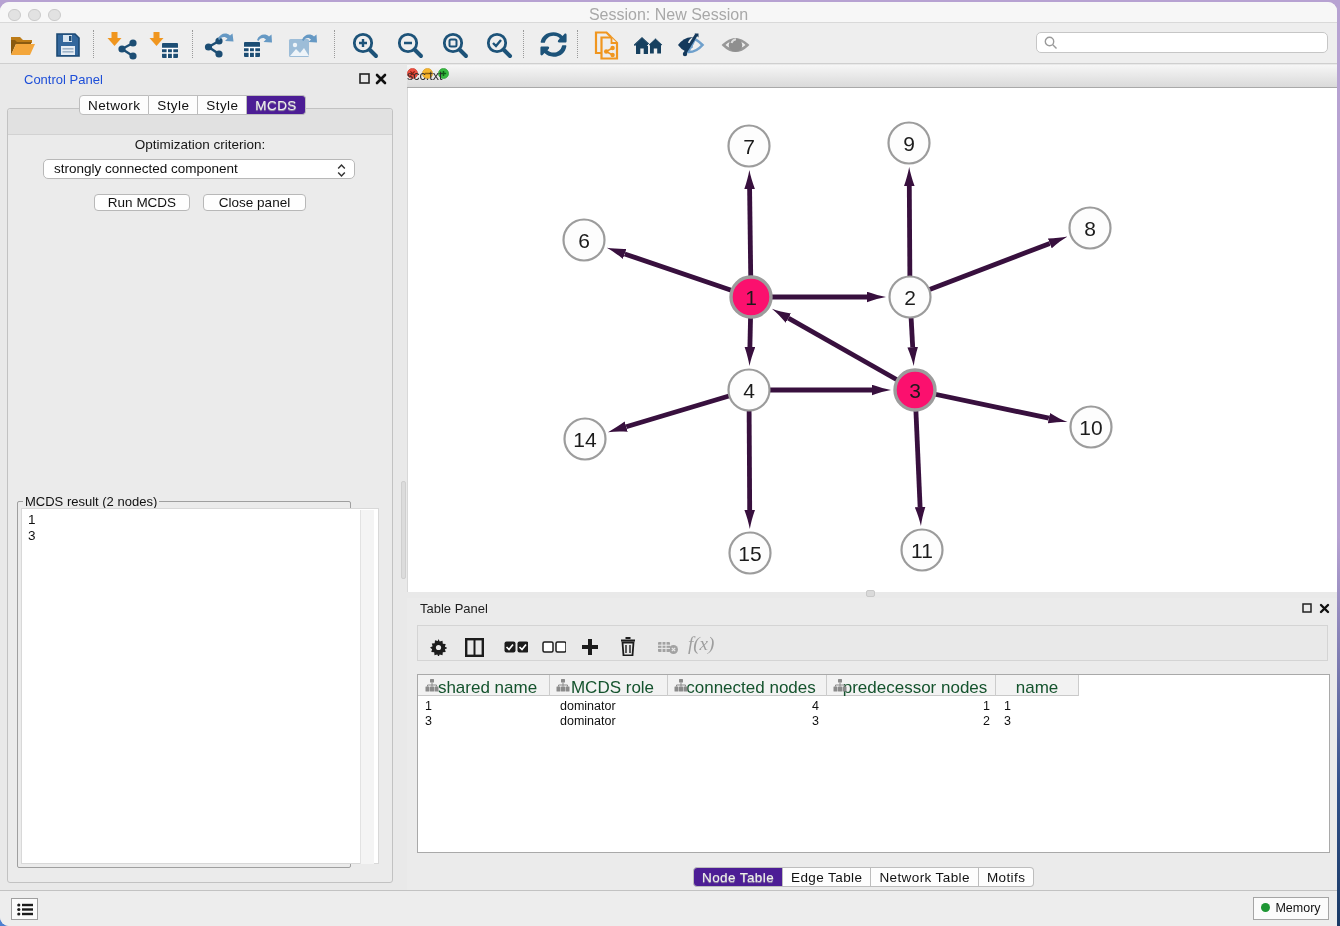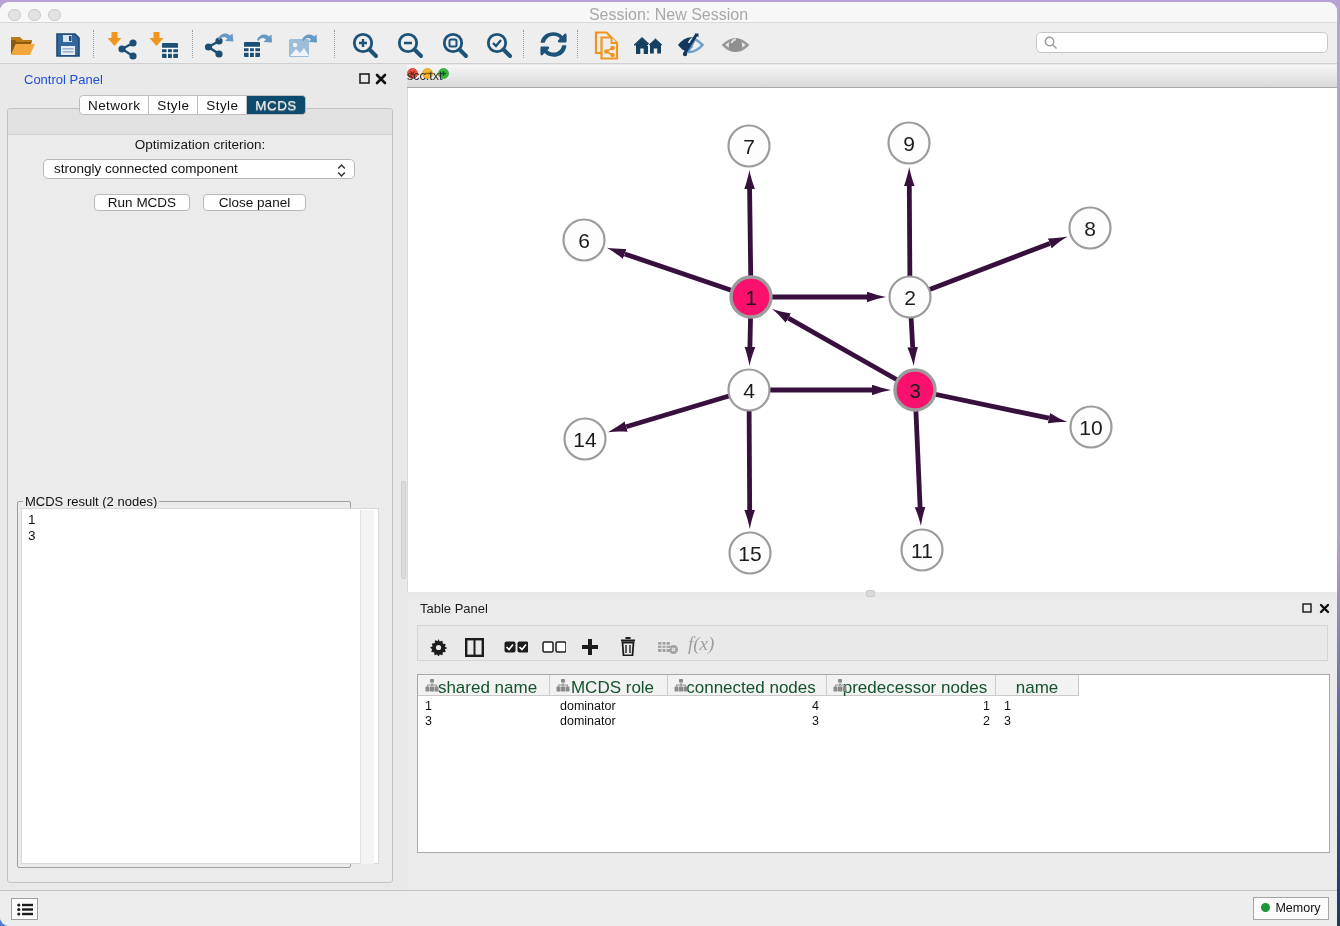--- a/index.html
+++ b/index.html
@@ -12,21 +12,21 @@
 .tbi{position:absolute;top:0px}
 .tsep{position:absolute;top:7px;height:28px;width:0;border-left:1px dotted #9a9a9a}
 #search{position:absolute;left:1036px;top:9px;width:292px;height:21px;background:#fff;border:1px solid #c6c6c6;border-radius:5px}
 
 #cpanel{position:absolute;left:0;top:62px;width:400px;height:826px;background:#e9e9e9}
 #cpanel .hdr{position:absolute;left:24px;top:8px;font-size:13px;color:#1d4ed8}
 .tabrow{position:absolute;display:flex;font-size:13.5px;color:#111;z-index:5}
 .tab{border:1px solid #bdbdbd;border-left:none;background:#fdfdfd;padding:0 8px;height:20px;line-height:19px;text-align:center;font-weight:normal;letter-spacing:0.4px}
 .tab.first{border-left:1px solid #bdbdbd;border-radius:4px 0 0 4px}
 .tab.last{border-radius:0 4px 4px 0}
-.tab.sel{background:#0c4a6e;color:#efefef;text-shadow:0 1px 1px #a8a8a8}
+.tab.sel{background:#4c1d95;color:#efefef;text-shadow:0 1px 1px #a8a8a8}
 #cbox{position:absolute;left:7px;top:44px;width:386px;height:775px;background:#ebebeb;border:1px solid #c2c2c2;border-radius:3px}
 #cbox .strip{position:absolute;left:0;top:0;width:100%;height:26px;background:#e1e1e1;border-bottom:1px solid #d2d2d2;border-radius:3px 3px 0 0}
 #optlab{position:absolute;left:0;top:73px;width:100%;text-align:center;font-size:13.5px;color:#161616}
 #dropdown{position:absolute;left:43px;top:95px;width:312px;height:20px;background:#fff;border:1px solid #b8b8b8;border-radius:5px;font-size:13.5px;color:#111;line-height:18px;padding-left:10px}
 .btn{position:absolute;height:17px;background:#fefefe;border:1px solid #b8b8b8;border-radius:4px;font-size:13.5px;color:#111;text-align:center;line-height:15px}
 #gbox{position:absolute;left:17px;top:437px;width:334px;height:367px;border:1px solid #9f9f9f;border-radius:2px}
 #gbox .glab{position:absolute;left:5px;top:-8px;background:#ebebeb;padding:0 2px;font-size:13px;color:#111}
 #gwhite{position:absolute;left:3px;top:6px;width:358px;height:356px;background:#fff;border:1px solid #d8d8d8}
 #gscroll{position:absolute;right:4px;top:1px;width:14px;height:354px;background:#f4f4f4;border-left:1px solid #e2e2e2}
 
@@ -422,20 +422,26 @@
    <div class="tcell" style="left:586px">1</div>
   </div>
   <div class="trow" style="left:0;top:39px;width:100%">
    <div class="tcell" style="left:7px">3</div>
           <div class="tcell" style="left:142px">dominator</div>
    <div class="tcell" style="left:250px;width:151px;text-align:right">3</div>
    <div class="tcell" style="left:409px;width:163px;text-align:right">2</div>
    <div class="tcell" style="left:586px">3</div>
   </div>
  </div>
+ <div class="tabrow" style="left:286px;top:269px">
+  <div class="tab sel first">Node Table</div>
+        <div class="tab">Edge Table</div>
+        <div class="tab">Network Table</div>
+        <div class="tab last">Motifs</div>
+ </div>
 </div>
 <div id="statusbar">
  <div id="listbtn">
         <svg style="position:absolute;left:5px;top:4px" width="16" height="13" viewBox="0 0 16 13">
           <g fill="#1c1c1c">
             <circle cx="1.8" cy="2" r="1.6"></circle>
             <circle cx="1.8" cy="6.5" r="1.6"></circle>
             <circle cx="1.8" cy="11" r="1.6"></circle>
             <rect x="5" y="0.8" width="11" height="2.4"></rect>
             <rect x="5" y="5.3" width="11" height="2.4"></rect>

